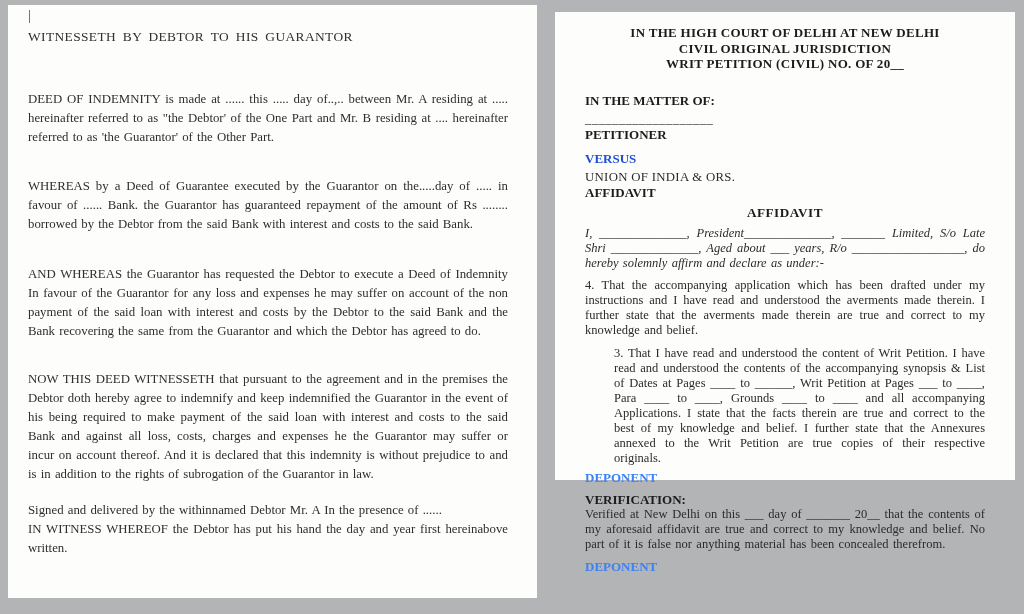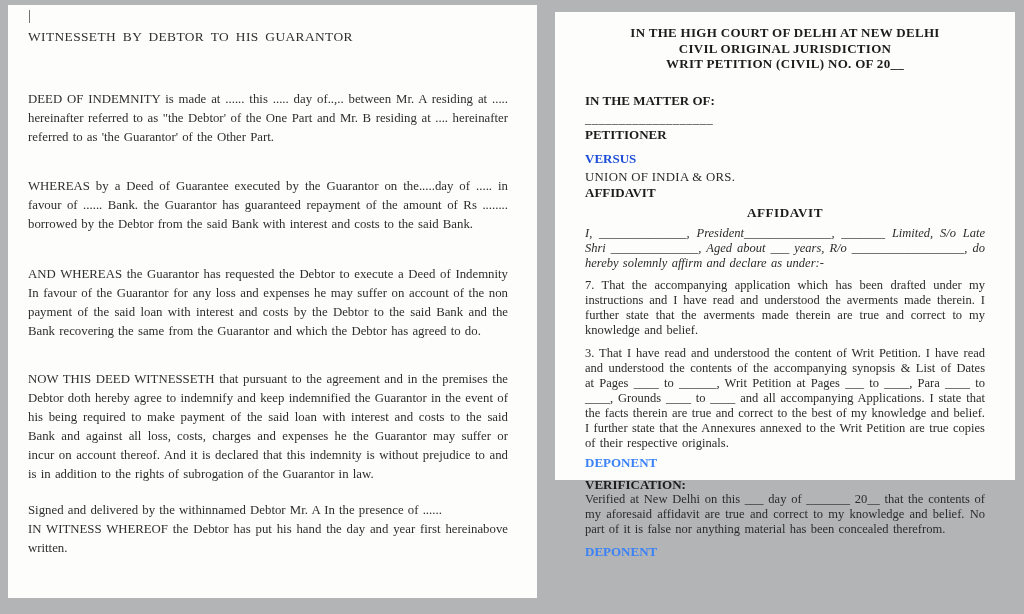--- a/index.html
+++ b/index.html
@@ -63,21 +63,21 @@
   .row-respondent { padding-right: 46px; margin-bottom: 5px; }
   .party-role { font-weight: bold; font-size: 13px; color: #1c1c1c; }
   .party-blank { letter-spacing: 0.5px; }
   .party-name { font-size: 12.8px; letter-spacing: 0.3px; }
   .versus-label { font-weight: bold; font-size: 13px; color: #1d4ed8; margin-bottom: 4px; }
   .affidavit-title { text-align: center; font-weight: bold; font-size: 13.2px;
     letter-spacing: 0.5px; color: #1c1c1c; margin-bottom: 6px; }
   .rp { text-align: justify; word-spacing: 1.2px; }
   .rp-intro { margin-bottom: 7px; font-style: italic; }
   .rp-point { margin-bottom: 8px; }
-  .rp-point-last { margin-bottom: 4px; }
+  .rp-point-last { margin-bottom: 4px; margin-left: 29px; }
   .deponent { text-align: left; font-weight: bold; font-size: 13px;
     color: #3b82f6; padding-right: 2px; }
   .deponent-1 { margin-bottom: 7px; }
   .verification-label { font-weight: bold; font-size: 13px; color: #1c1c1c; }
   .rp-verify { margin-bottom: 7px; }
 </style>
 </head>
 <body>
 
 <div class="canvas">
@@ -110,21 +110,21 @@
     <div class="versus-label">VERSUS</div>
 
     <div class="party-row row-respondent">
       <span class="party-name">UNION OF INDIA &amp; ORS.</span>
       <span class="party-role">AFFIDAVIT</span>
     </div>
 
     <div class="affidavit-title">AFFIDAVIT</div>
 
     <p class="rp rp-intro">I, ______________, President______________, _______ Limited, S/o Late Shri ______________, Aged about ___ years, R/o __________________, do hereby solemnly affirm and declare as under:-</p>
-    <p class="rp rp-point">7. That the accompanying application which has been drafted under my instructions and I have read and understood the averments made therein. I further state that the averments made therein are true and correct to my knowledge and belief.</p>
+    <p class="rp rp-point">4. That the accompanying application which has been drafted under my instructions and I have read and understood the averments made therein. I further state that the averments made therein are true and correct to my knowledge and belief.</p>
     <p class="rp rp-point rp-point-last">3. That I have read and understood the content of Writ Petition. I have read and understood the contents of the accompanying synopsis &amp; List of Dates at Pages ____ to ______, Writ Petition at Pages ___ to ____, Para ____ to ____, Grounds ____ to ____ and all accompanying Applications. I state that the facts therein are true and correct to the best of my knowledge and belief. I further state that the Annexures annexed to the Writ Petition are true copies of their respective originals.</p>
 
     <div class="deponent deponent-1">DEPONENT</div>
 
     <div class="verification-label">VERIFICATION:</div>
     <p class="rp rp-verify">Verified at New Delhi on this ___ day of _______ 20__ that the contents of my aforesaid affidavit are true and correct to my knowledge and belief. No part of it is false nor anything material has been concealed therefrom.</p>
 
     <div class="deponent">DEPONENT</div>
   </div>
 

